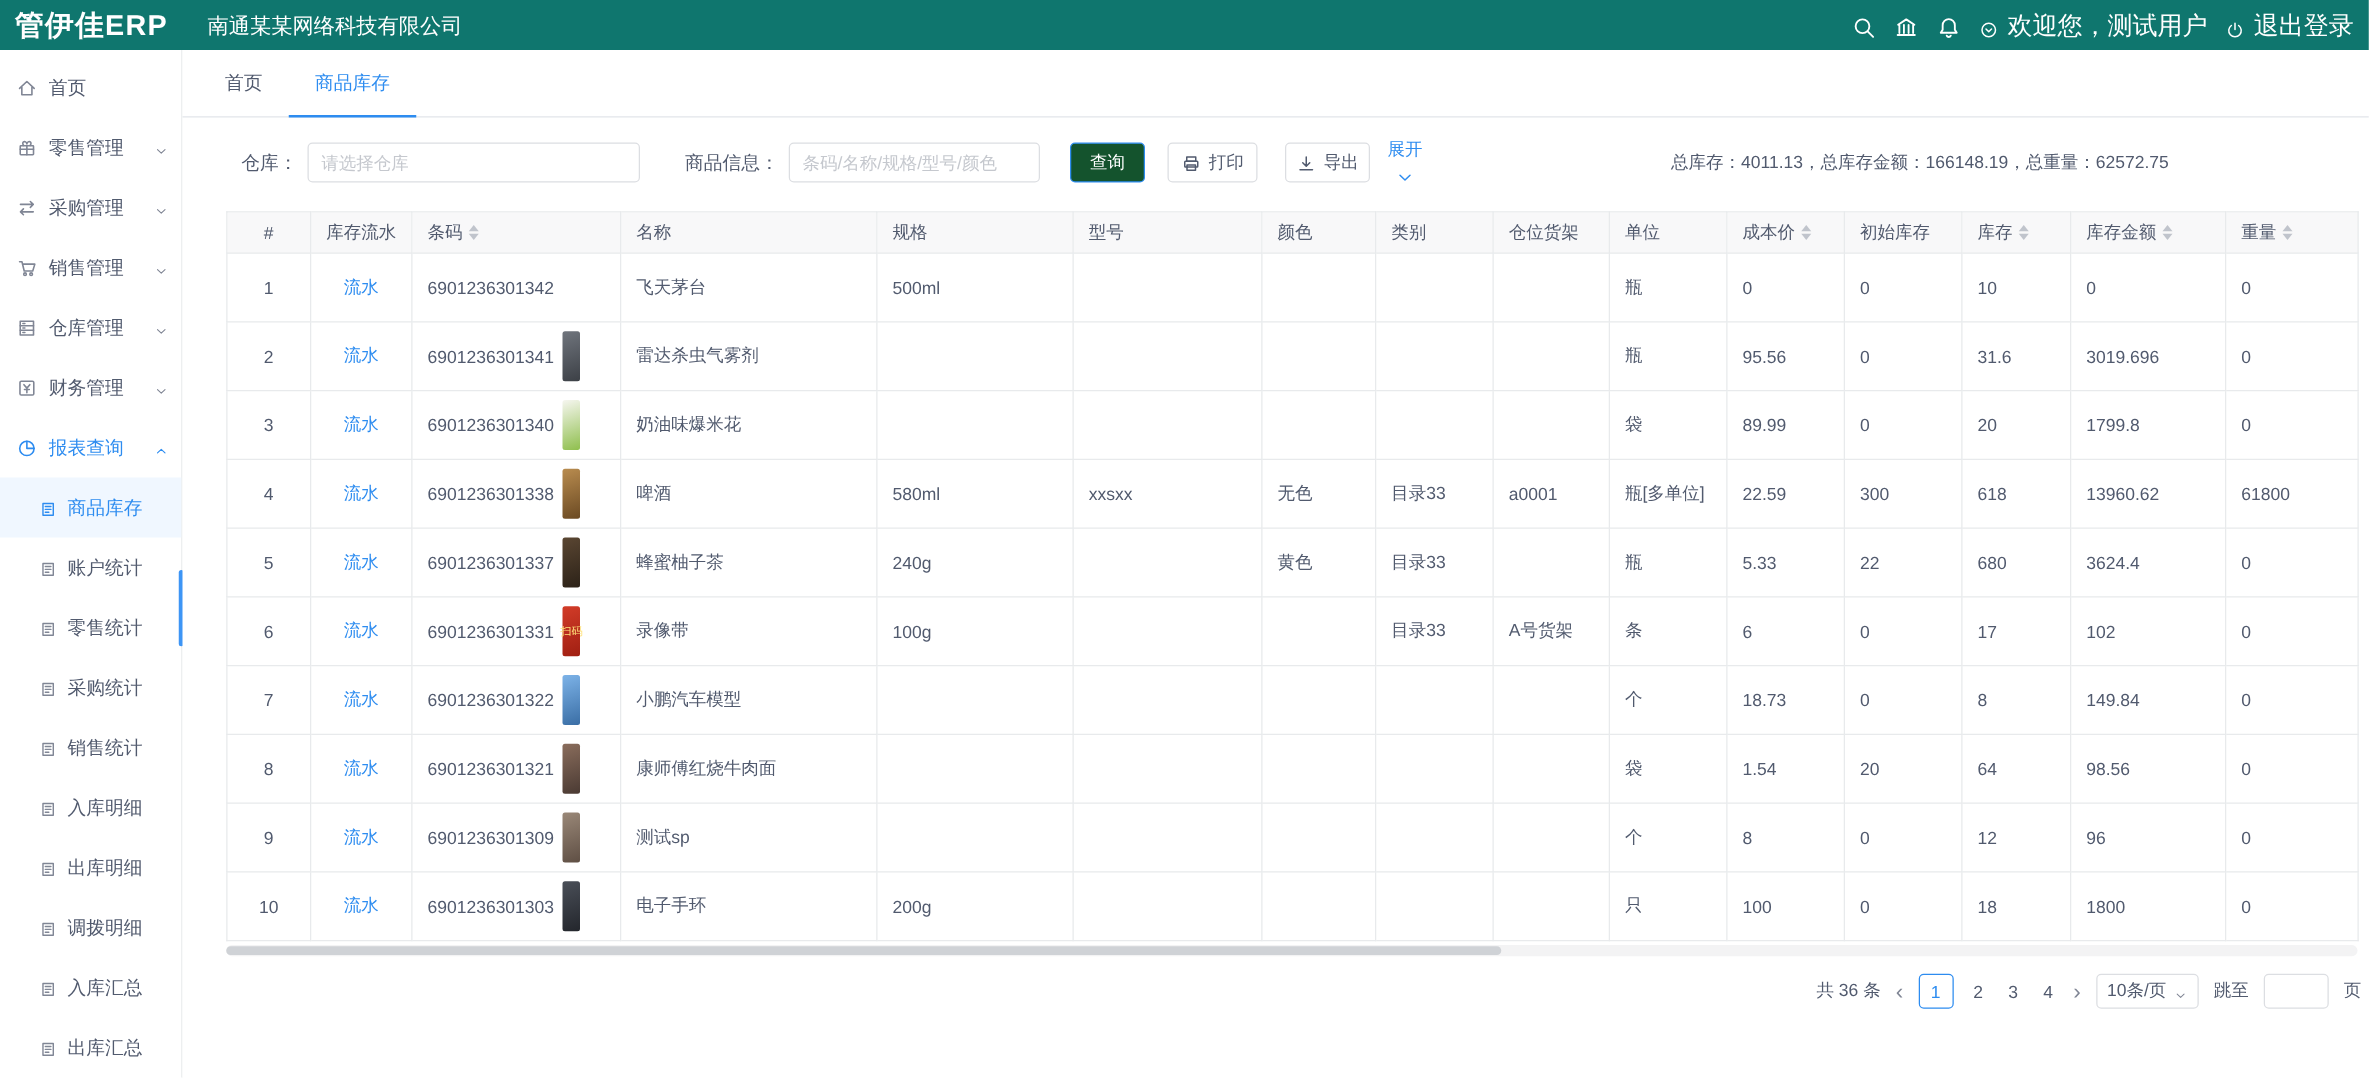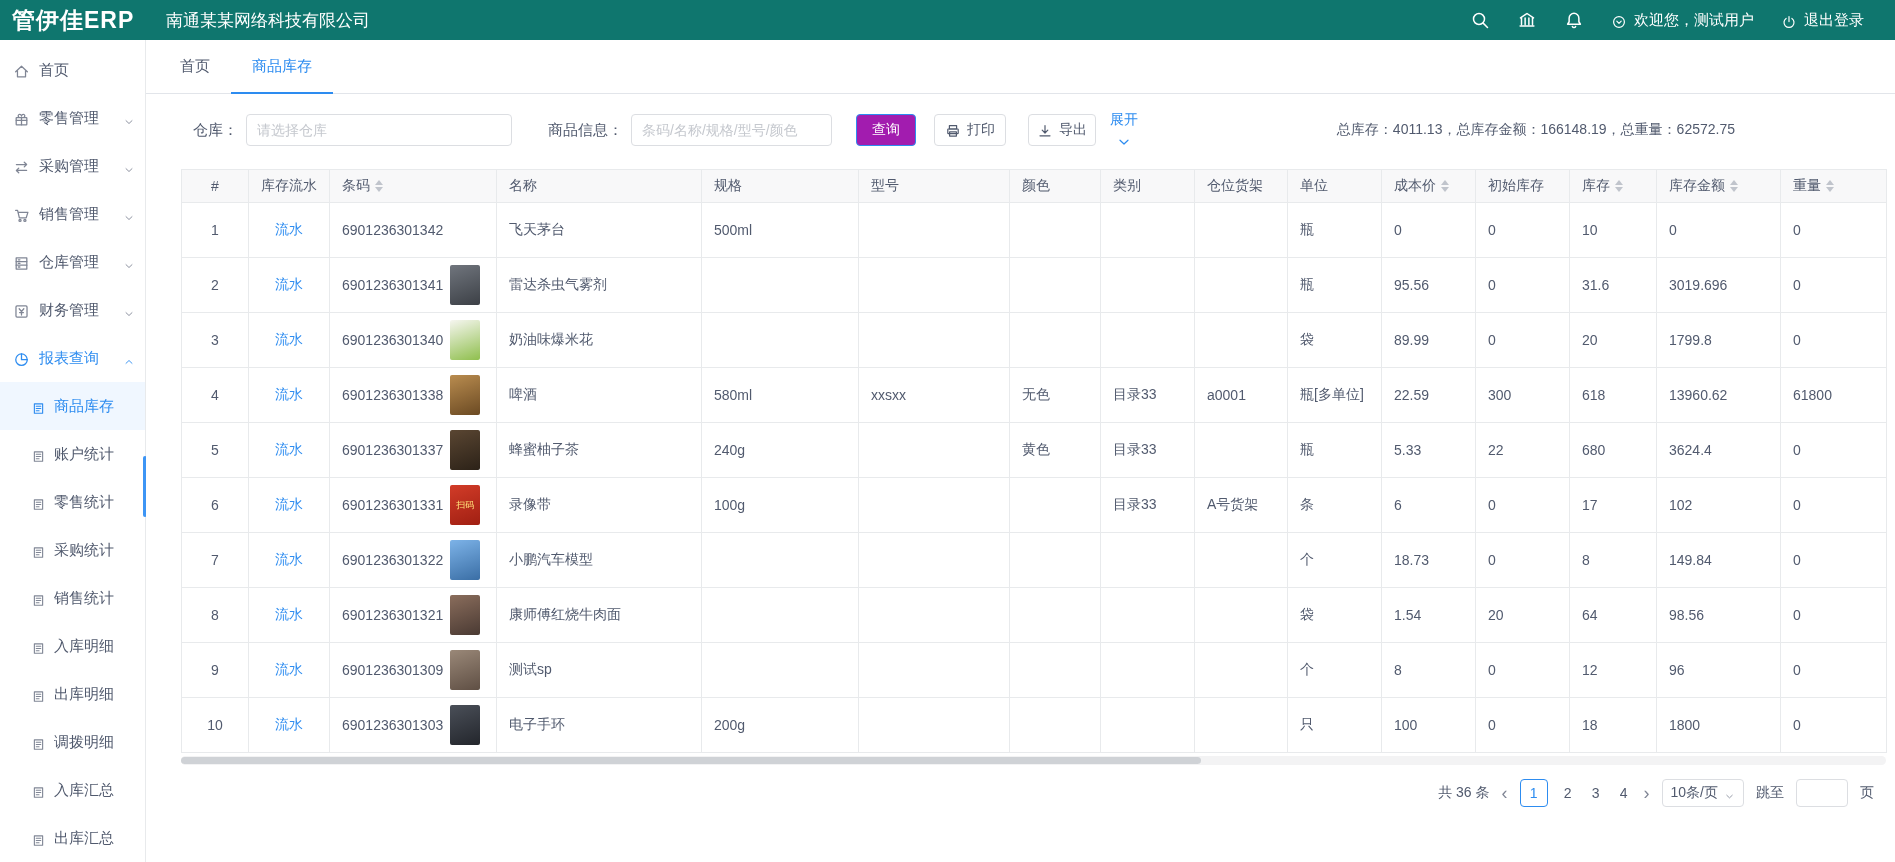--- a/index.html
+++ b/index.html
@@ -3,21 +3,21 @@
 <meta charset="utf-8">
 <style>
   * { margin:0; padding:0; box-sizing:border-box; }
   html,body { width:1895px; height:862px; background:#fff; font-family:"Liberation Sans","DejaVu Sans",sans-serif; color:#515a6e; overflow:hidden; }
   svg.ic { display:inline-block; vertical-align:middle; }
 
   
   #topbar { position:absolute; top:0; left:0; width:1895px; height:40px; background:#0f766e; display:flex; align-items:center; color:#fff; z-index:10; }
   #logo { width:146px; padding-left:12px; font-size:23px; font-weight:bold; letter-spacing:1px; white-space:nowrap; }
   #company { margin-left:20px; font-size:17px;font-family:Liberation Mono, monospace; }
-  #topright { margin-left:auto; display:flex; align-items:center; gap:27px; padding-right:31px; font-size:15px; }
+  #topright { margin-left:auto; display:flex; align-items:center; gap:14px; padding-right:12px; font-size:20px; }
   #topright .tico { width:20px; height:20px; color:#fff; cursor:pointer; }
   .tgroup { display:flex; align-items:center; gap:7px; cursor:pointer; white-space:nowrap; }
   .tgroup svg { width:18px; height:18px; }
 
   
   #sidebar { position:absolute; top:40px; left:0; width:146px; height:822px; background:#fff; border-right:1px solid #e8eaec; padding-top:6px; }
   .mitem { height:48px; display:flex; align-items:center; padding-left:13px; font-size:15px; color:#515a6e; cursor:pointer; position:relative; }
   .mitem .micon { width:17px; height:17px; margin-right:9px; color:#808695; flex:0 0 auto; }
   .mitem .chev { position:absolute; right:10px; width:12px; height:12px; color:#808695; }
   .mitem.blue, .mitem.blue .micon, .mitem.blue .chev { color:#2d8cf0; }
@@ -34,44 +34,44 @@
   .tab { display:flex; align-items:center; padding:0 21px; font-size:15px; color:#515a6e; cursor:pointer; position:relative; }
   .tab.active { color:#2d8cf0; }
   .tab.active::after { content:""; position:absolute; left:0; right:0; bottom:-1px; height:2px; background:#2d8cf0; }
 
   #toolbar { margin-top:20px; height:32px; display:flex; align-items:center; position:relative; font-size:15px; }
   .lbl { color:#515a6e; white-space:nowrap; }
   .tin { height:32px; border:1px solid #dcdee2; border-radius:4px; padding:0 10px; font-size:14px; color:#515a6e; outline:none; font-family:inherit; }
   .tin::placeholder { color:#c5c8ce; }
   .btn { height:32px; border-radius:4px; border:1px solid #dcdee2; background:#fff; color:#515a6e; font-size:14px; display:inline-flex; align-items:center; justify-content:center; gap:6px; cursor:pointer; font-family:inherit; }
   .btn svg { width:15px; height:15px; }
-  .btn.primary { background:#a21caf; border-color:#2d8cf0; color:#fff; }
+  .btn.primary { background:#14532d; border-color:#2d8cf0; color:#fff; }
   #expand { margin-left:14px; color:#2d8cf0; font-size:14px; display:inline-flex; align-items:center; gap:4px; cursor:pointer;flex-direction:column; }
   #expand svg { width:12px; height:12px; }
   #summary { position:absolute; right:160px; top:50%; transform:translateY(-50%); font-size:14px; color:#515a6e; white-space:nowrap; }
 
   
   #tablewrap { margin:23px 0 0 35px; width:1705px; }
   table { border-collapse:collapse; table-layout:fixed; width:1705px; font-size:14px; }
   th { background:#f8f8f9; border:1px solid #e8eaec; height:33px; font-weight:normal; color:#515a6e; text-align:left; padding:0 0 0 12px; white-space:nowrap; overflow:hidden; }
   td { border:1px solid #e8eaec; height:55px; padding:0 0 0 12px; color:#515a6e; white-space:nowrap; overflow:hidden; }
   th.center, td.center { text-align:center; padding:0; }
   a.flow { color:#2d8cf0; text-decoration:none; cursor:pointer; }
   .bc { display:flex; align-items:center; gap:7px; }
-  .thumb { width:30px; height:40px; border-radius:2px; flex:0 0 auto; display:flex; align-items:center; justify-content:center; font-size:9px; color:#ffe27a; cursor:pointer; }
+  .thumb { width:14px; height:40px; border-radius:2px; flex:0 0 auto; display:flex; align-items:center; justify-content:center; font-size:9px; color:#ffe27a; cursor:pointer; }
   .sort { display:inline-flex; flex-direction:column; gap:2px; margin-left:5px; vertical-align:middle; }
   .sort i { width:0; height:0; border-left:4px solid transparent; border-right:4px solid transparent; display:block; }
   .sort .up { border-bottom:5px solid #c0c4cc; }
   .sort .dn { border-top:5px solid #c0c4cc; }
 
   #hscroll { margin:3px 0 0 35px; width:1705px; height:9px; background:#f3f3f4; border-radius:5px; position:relative; }
   #hthumb { position:absolute; left:0; top:1px; height:7px; width:1020px; background:#cfd2d6; border-radius:4px; }
 
   
-  #pager { margin-top:14px; display:flex; align-items:center; justify-content:flex-end; gap:12px; padding-right:21px; font-size:14px; color:#515a6e; }
+  #pager { margin-top:14px; display:flex; align-items:center; justify-content:flex-end; gap:12px; padding-right:6px; font-size:14px; color:#515a6e; }
   .parrow { font-size:18px; color:#808695; cursor:pointer; line-height:1; }
   .pnum { min-width:16px; text-align:center; cursor:pointer; }
   .pnum.cur { width:28px; height:28px; line-height:26px; border:1px solid #2d8cf0; border-radius:4px; color:#2d8cf0; background:#fff; }
   #psel { height:28px; border:1px solid #dcdee2; border-radius:4px; padding:0 8px; display:inline-flex; align-items:center; gap:6px; cursor:pointer; }
   #psel svg { width:11px; height:11px; color:#808695; }
   #jinput { width:52px; height:28px; border:1px solid #dcdee2; border-radius:4px; outline:none; padding:0 6px; font-family:inherit; }
 </style>
 </head>
 <body>
 

